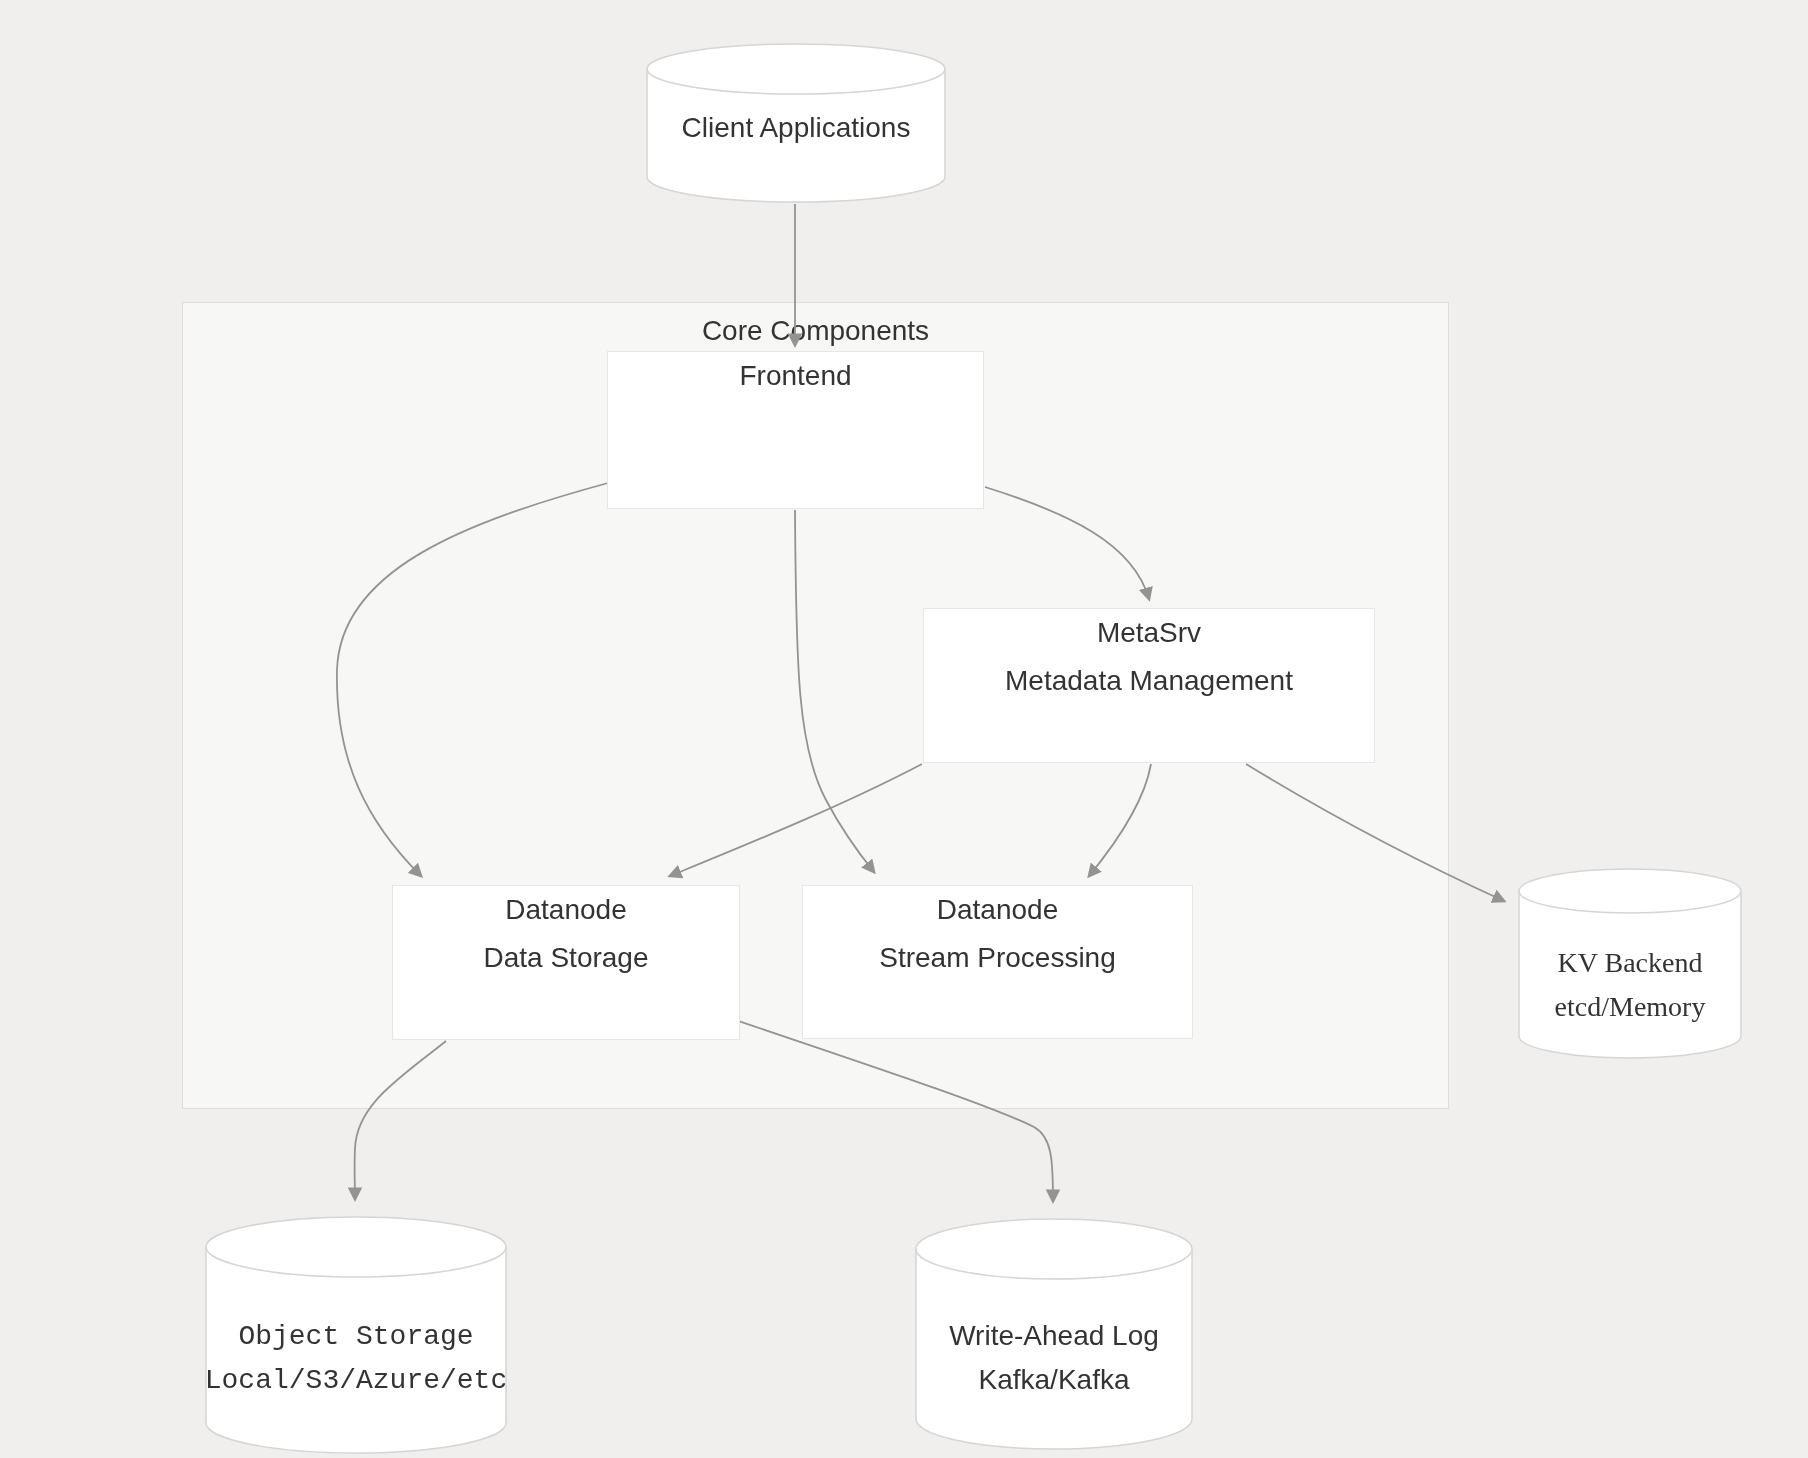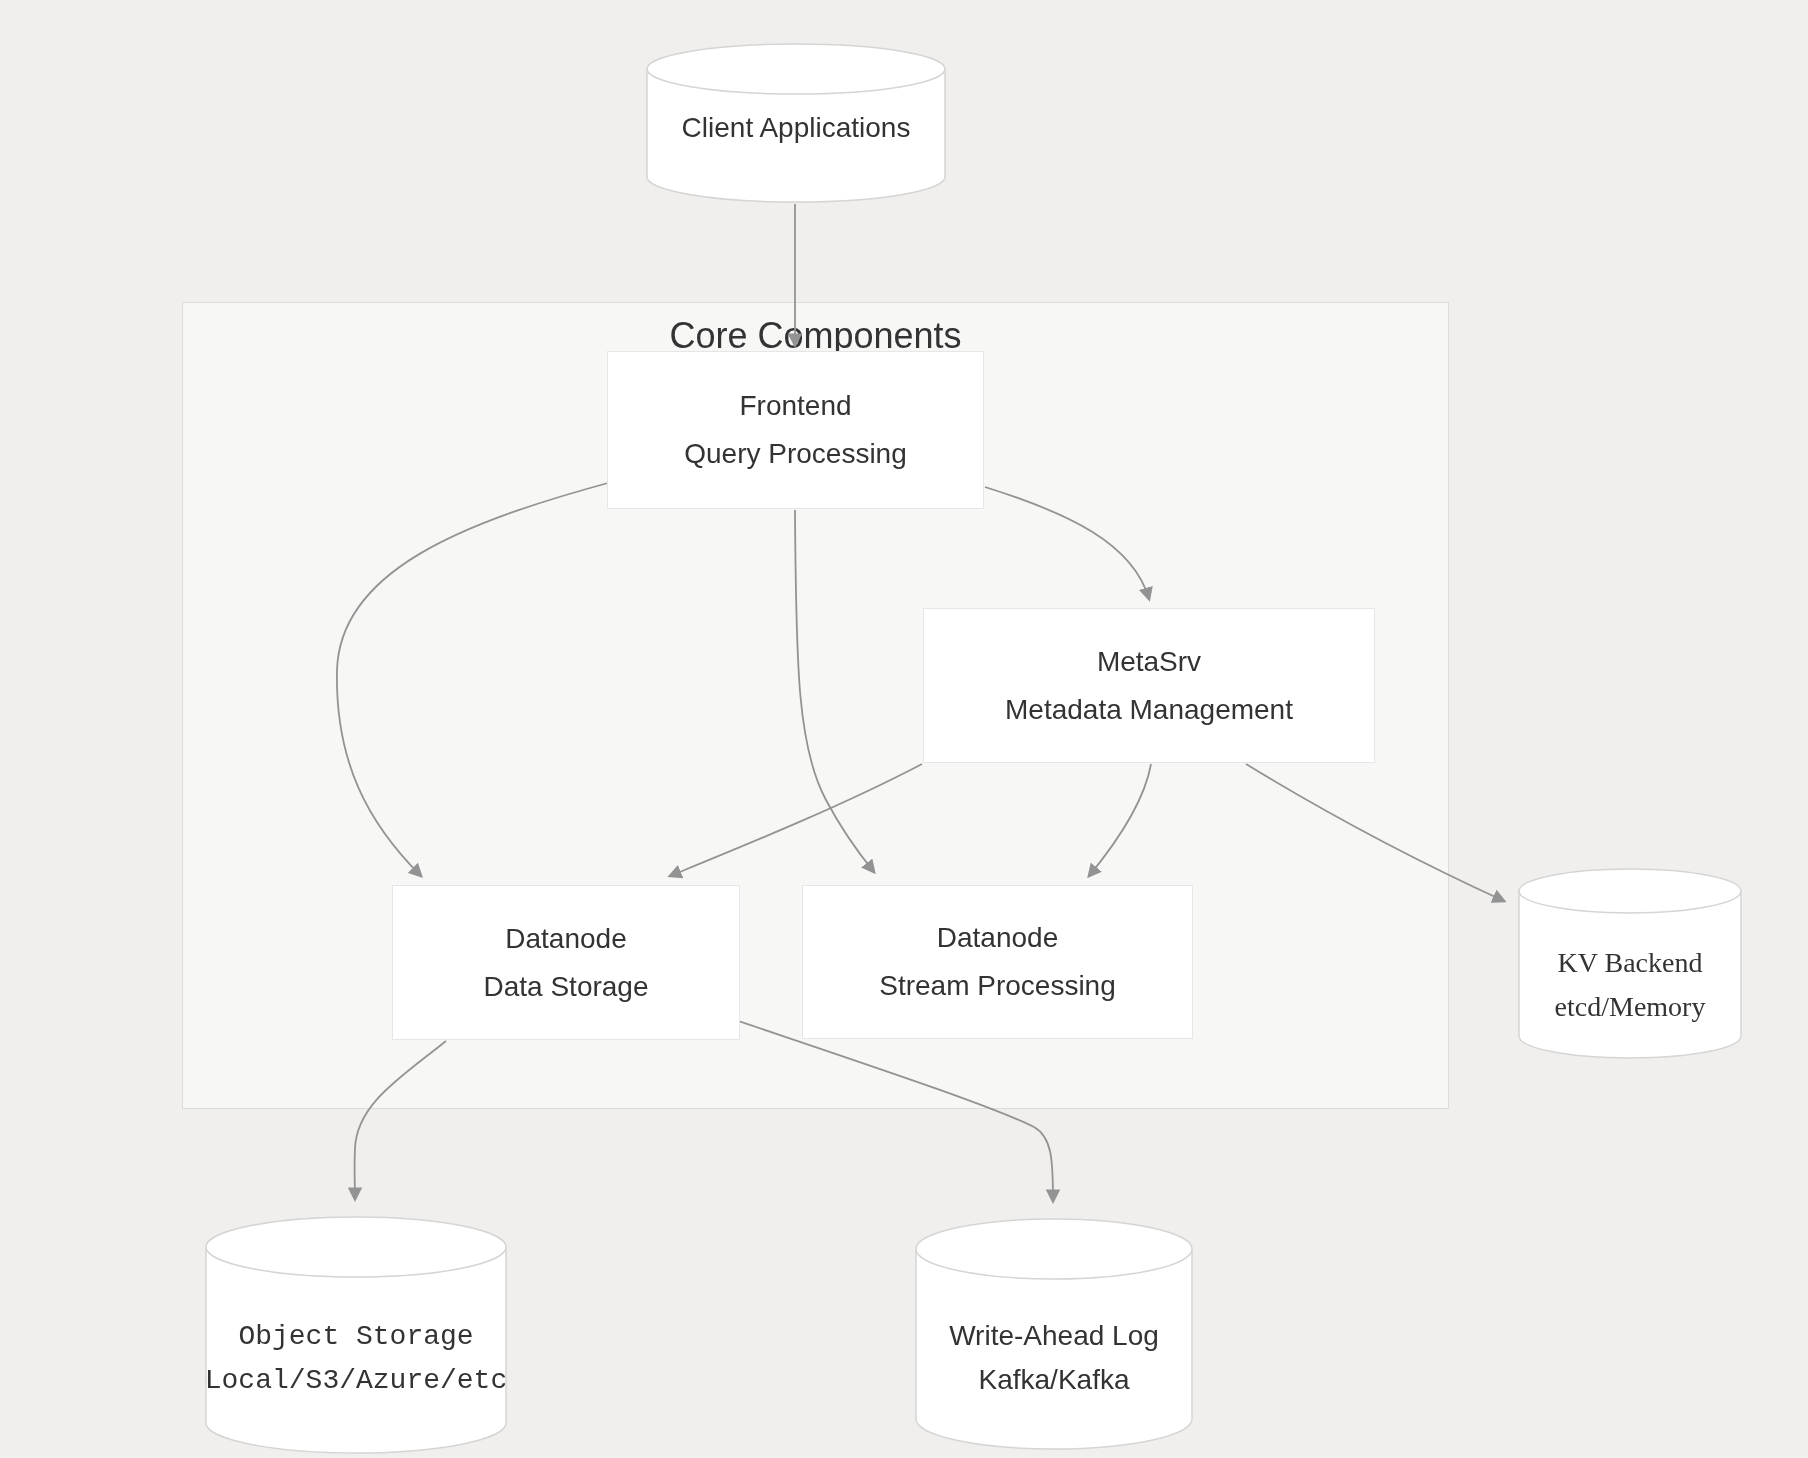--- a/index.html
+++ b/index.html
@@ -24,28 +24,28 @@
   .edges path.edge{fill:none;stroke:var(--edge);stroke-width:1.8px;}
   .arrowhead{fill:var(--edge);}
   .cluster{
     position:absolute;
     background:var(--cluster-fill);
     border:1px solid var(--cluster-border);
     box-sizing:border-box;
   }
   .cluster-label{
     position:absolute;left:0;right:0;top:12px;
-    text-align:center;font-size:36px;color:var(--text);
+    text-align:center;font-size:28px;color:var(--text);
   }
   .node-box{
     position:absolute;
     background:var(--node-fill);
     border:1px solid var(--node-border);
     box-sizing:border-box;
-    display:flex;flex-direction:column;justify-content:center;align-items:center;
+    display:flex;flex-direction:column;align-items:center;
     font-size:28px;line-height:48px;text-align:center;
   }
   .cylinder{
     position:absolute;
   }
   .cylinder svg{position:absolute;left:0;top:0;overflow:visible;}
   .cylinder .cyl-body{fill:var(--node-fill);stroke:var(--cylinder-border);stroke-width:1.5;}
   .cylinder .cyl-top{fill:var(--node-fill);stroke:var(--cylinder-border);stroke-width:1.5;}
   .cyl-label{
     position:absolute;left:0;right:0;top:0;bottom:0;
@@ -85,21 +85,20 @@
       <path class="cyl-body" d="M1,26 L1,134 A149,25 0 0 0 299,134 L299,26"></path>
       <ellipse class="cyl-top" cx="150" cy="26" rx="149" ry="25"></ellipse>
     </svg>
     <div class="cyl-label" style="padding-top:10px;">
       <div class="line">Client Applications</div>
     </div>
   </div>
 
   <div class="node-box" style="left:607px;top:351px;width:377px;height:158px;">
     <div class="line">Frontend</div>
-    <div class="line">Query Processing</div>
   </div>
 
   <div class="node-box" style="left:923px;top:608px;width:452px;height:155px;">
     <div class="line">MetaSrv</div>
     <div class="line">Metadata Management</div>
   </div>
 
   <div class="node-box" style="left:392px;top:885px;width:348px;height:155px;">
     <div class="line">Datanode</div>
     <div class="line">Data Storage</div>

